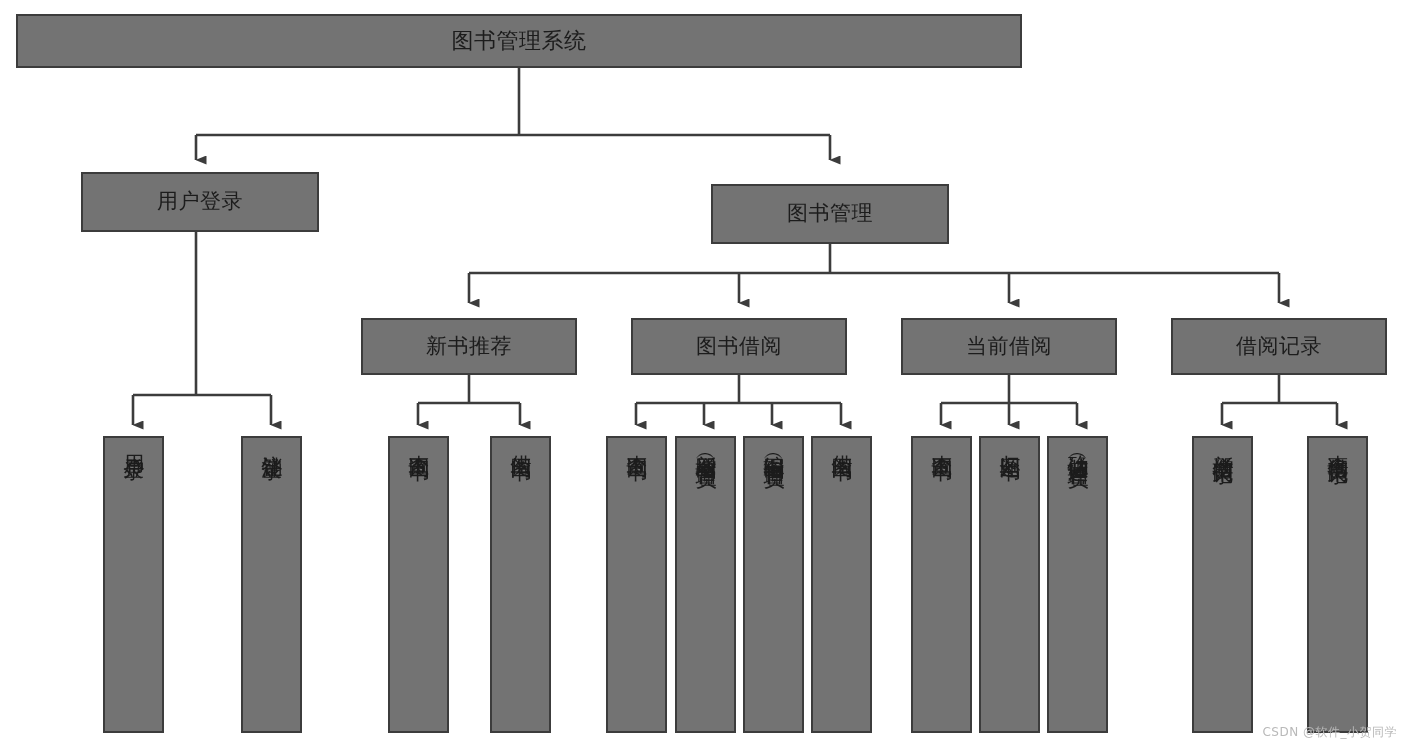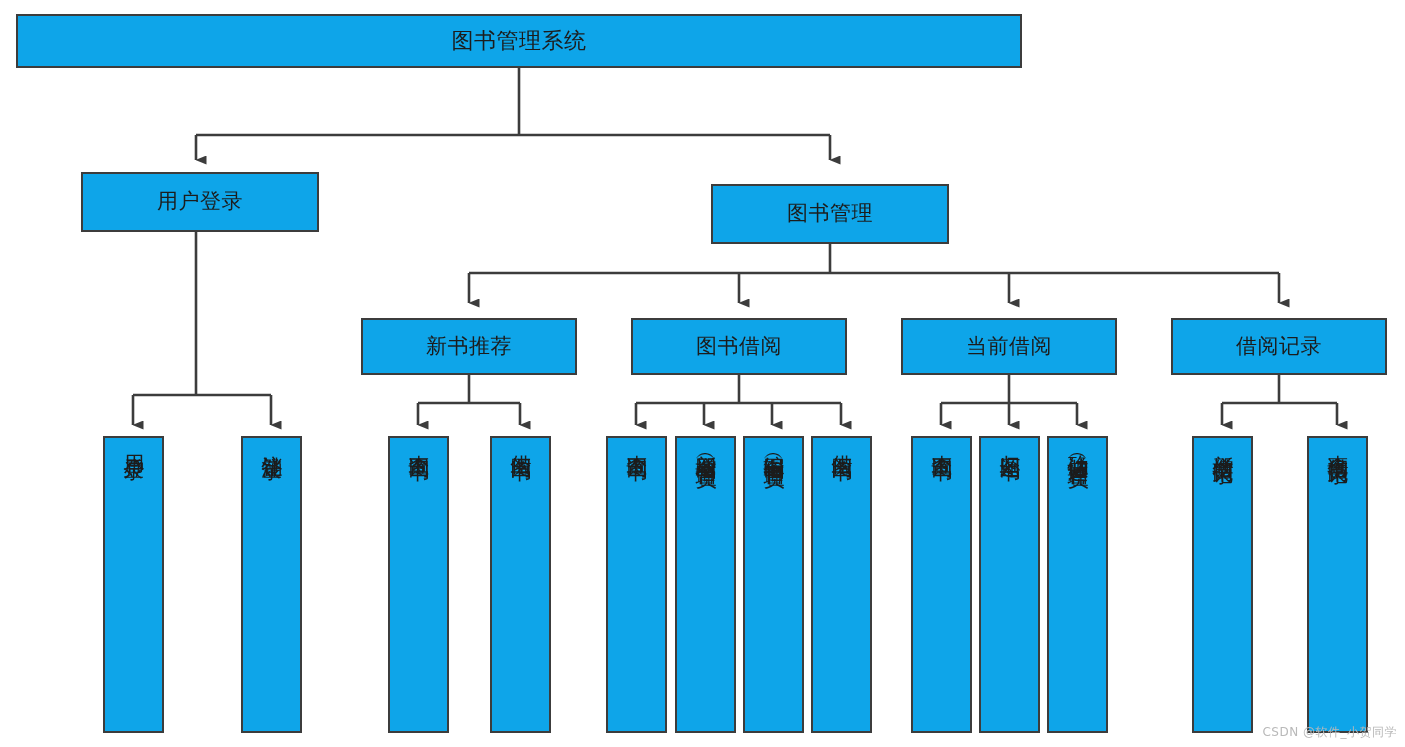--- a/index.html
+++ b/index.html
@@ -22,21 +22,21 @@
     position: absolute;
     left: 0;
     top: 0;
     width: 1405px;
     height: 747px;
     pointer-events: none;
   }
   .node {
     position: absolute;
     box-sizing: border-box;
-    background: #0ea5e9;
+    background: #737373;
     border: 2.4px solid #3c3c3c;
     display: flex;
     align-items: center;
     justify-content: center;
     z-index: 2;
   }
   .node-label-h {
     font-size: 21px;
     color: #1c1c1c;
     letter-spacing: 0.5px;

